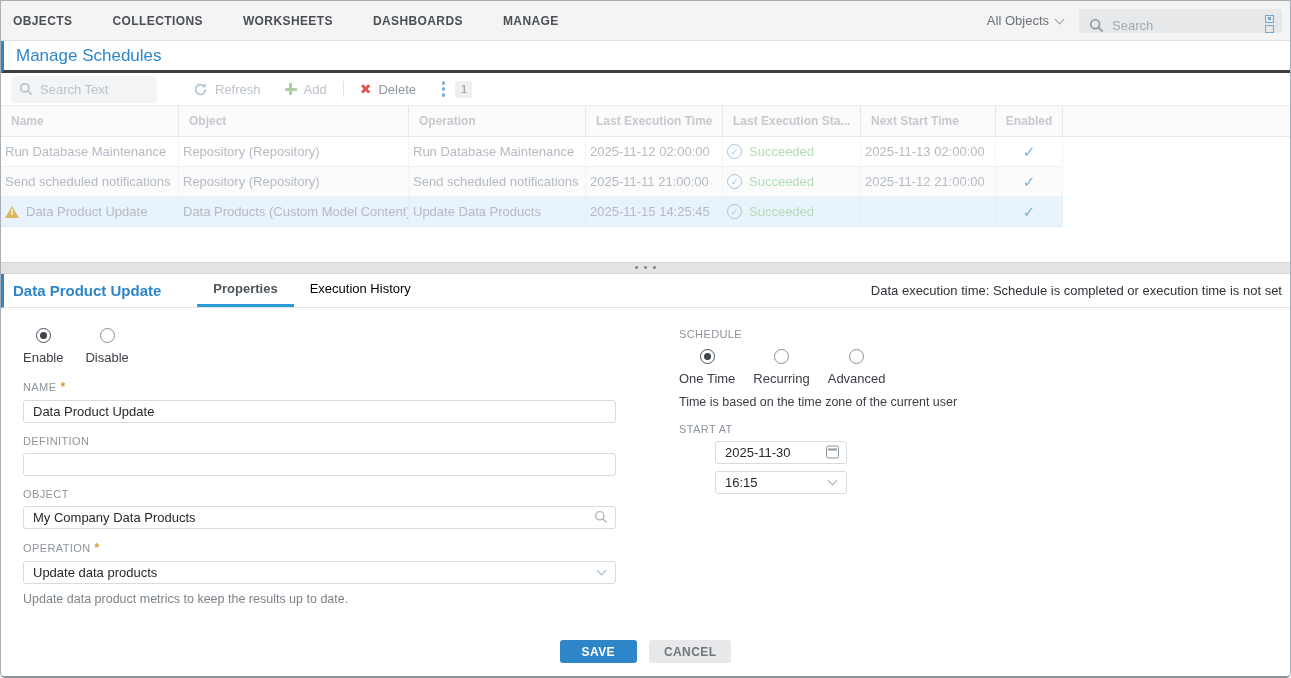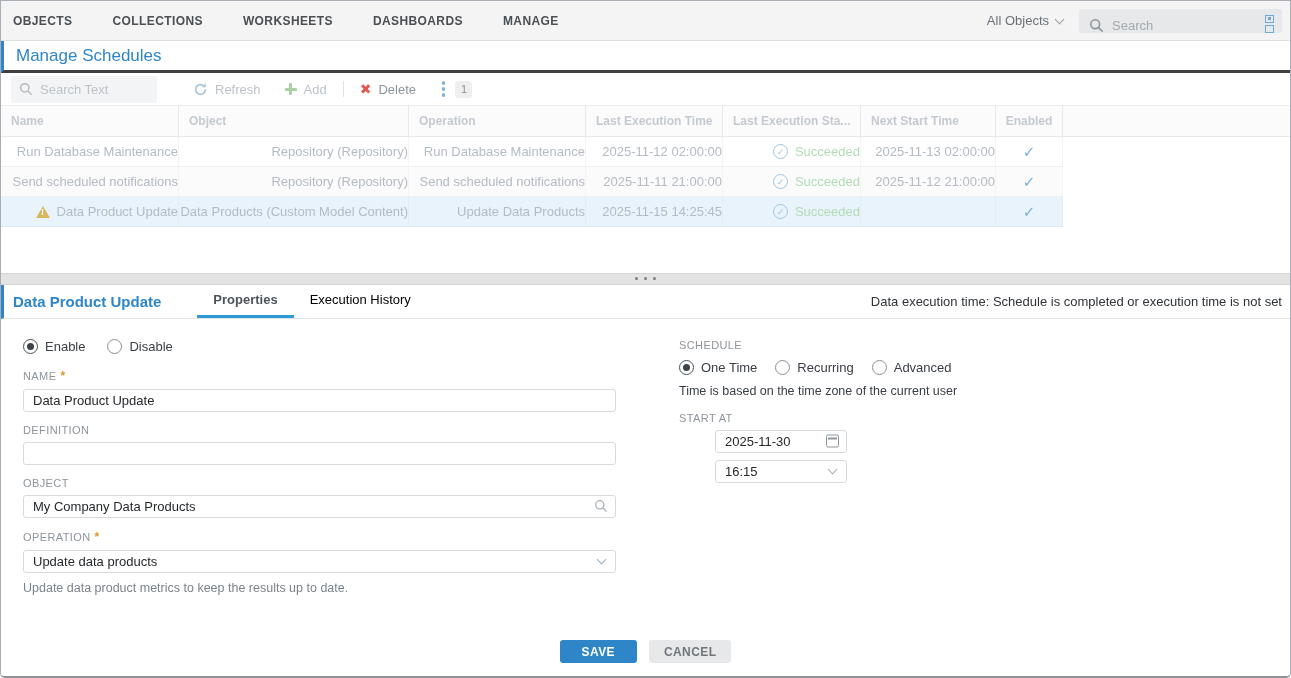--- a/index.html
+++ b/index.html
@@ -98,21 +98,21 @@
   }
   .gh-fill { flex:1; border-right:none; cursor:default; }
   .grid-row {
     height:30px; width:1062px; display:flex; align-items:stretch;
     border-bottom:1px solid #f1f1f1; cursor:pointer; background:#fff;
   }
   .grid-row.alt { background:#fbfbfc; }
   .grid-row.selected { background:#e9f3fb; border-bottom-color:#ddeaf5; }
   .gr-cell {
     font-size:13px; color:#b4bbc3; display:flex; align-items:center; gap:7px;
-    padding-left:14px; border-right:1px solid #f4f4f4; white-space:nowrap; overflow:hidden;justify-content:flex-end;
+    padding-left:4px; border-right:1px solid #f4f4f4; white-space:nowrap; overflow:hidden;
   }
   .grid-row.selected .gr-cell { border-right-color:#e2eef7; }
   .c0 { width:178px; } .c1 { width:230px; } .c2 { width:177px; }
   .c3 { width:137px; } .c4 { width:138px; } .c5 { width:135px; }
   .c6 { width:67px; justify-content:center; padding-left:0; }
   .check { color:#79aed7; font-size:15px; font-weight:700; font-family:"DejaVu Sans",sans-serif; }
   .status-ic {
     width:15px; height:15px; border:1.5px solid #a3c4dc; border-radius:50%;
     color:#a3c4dc; font-size:9px; font-weight:700; display:flex; align-items:center;
     justify-content:center; flex:0 0 auto; font-family:"DejaVu Sans",sans-serif;
@@ -143,21 +143,21 @@
     cursor:pointer; border-bottom:3px solid transparent;
   }
   .tab.active { color:#4d545a; font-weight:700; border-bottom-color:#2e9bd9; }
   .exec-note { margin-left:auto; display:flex; align-items:center; font-size:13px; color:#2f3338; padding-right:8px; white-space:nowrap; }
 
   .form-area { flex:1 1 auto; display:flex; padding:20px 0 0 22px; min-height:0; }
   .col-left { width:593px; flex:0 0 593px; }
   .col-right { margin-left:63px; width:300px; }
 
   .radio-row { display:flex; align-items:center; gap:22px; margin-bottom:15px; }
-  .radio { display:flex; align-items:center; gap:7px; cursor:pointer; font-size:13px; color:#3b4046; }
+  .radio { display:flex; align-items:center; gap:7px; cursor:pointer; font-size:13px; color:#3b4046;flex-direction:column; }
   .rdot {
     width:15px; height:15px; border:1.5px solid #8a9097; border-radius:50%;
     display:flex; align-items:center; justify-content:center; flex:0 0 auto; background:#fff;
   }
   .radio.checked .rdot { border-color:#4b5157; }
   .radio.checked .rdot::after { content:""; width:7px; height:7px; border-radius:50%; background:#3d4349; }
 
   .fld-label { font-size:11px; color:#8d949b; letter-spacing:.4px; margin-bottom:6px; display:flex; gap:4px; align-items:baseline; }
   .req { color:#d99b2b; font-size:12px; font-weight:700; }
   .txt-input {

